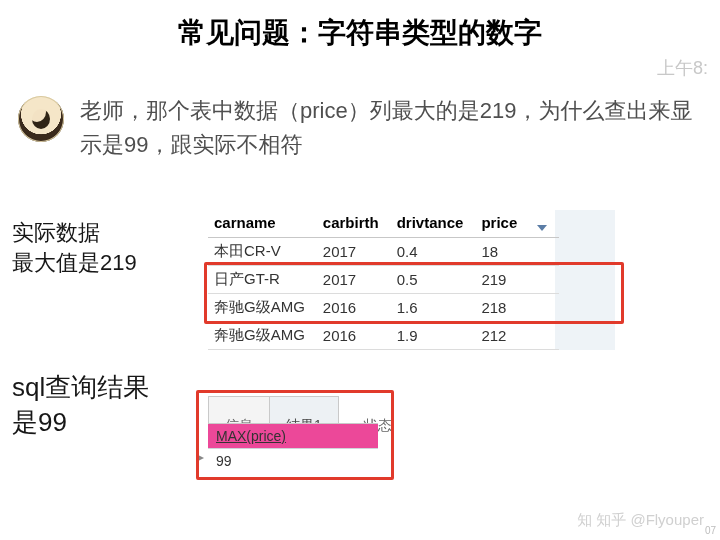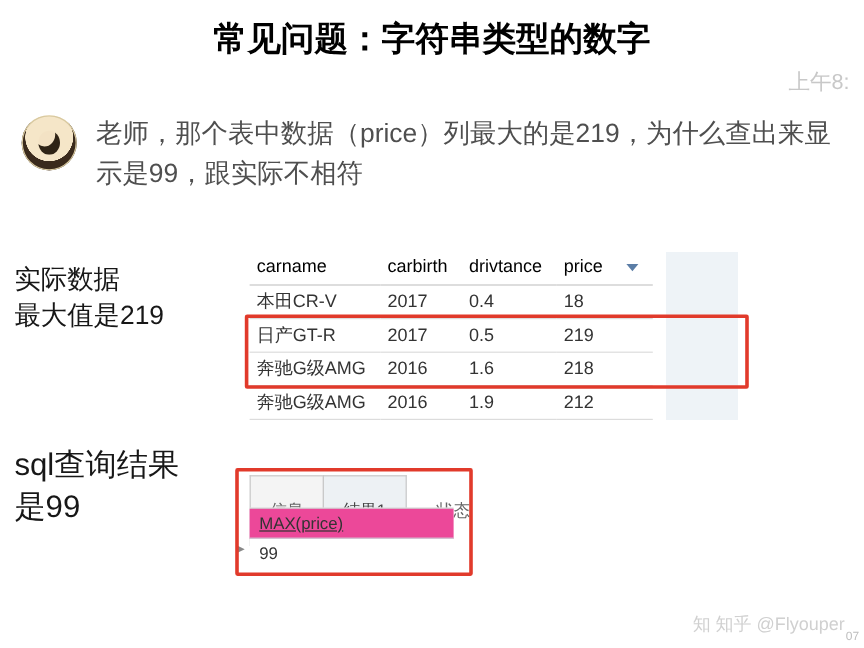--- a/index.html
+++ b/index.html
@@ -9,23 +9,23 @@
   .avatar{position:absolute;left:18px;top:96px;width:46px;height:46px;border-radius:50%;
           background:radial-gradient(circle at 50% 40%, #f5e6c8 0 55%, #3a2a1c 56% 100%);
           box-shadow:0 0 0 1px #d8c9a0 inset;}
   .avatar::after{content:"";position:absolute;left:14px;top:13px;width:18px;height:20px;border-radius:50%;
           background:#f3e2c4;box-shadow:inset -4px -7px 0 #2f2416;}
   .question{position:absolute;left:80px;top:94px;right:22px;font-size:22px;color:#4f4f4f;line-height:1.55;}
   .label1{position:absolute;left:12px;top:218px;font-size:22px;color:#171717;line-height:1.35;}
   .label2{position:absolute;left:12px;top:370px;font-size:26px;color:#171717;line-height:1.35;}
 
   .datatable{position:absolute;left:208px;top:210px;border-collapse:collapse;font-size:15px;color:#333;}
-  .datatable th{font-weight:400;text-align:left;padding:4px 12px 6px 6px;border-bottom:1px solid #c7c7c7;color:#000;}
+  .datatable th{font-weight:700;text-align:left;padding:4px 12px 6px 6px;border-bottom:1px solid #c7c7c7;color:#000;}
   .datatable td{padding:4px 12px 4px 6px;border-bottom:1px solid #dcdcdc;}
-  .pricehead{display:inline-flex;align-items:center;gap:20px;}
+  .pricehead{display:inline-flex;align-items:flex-end;gap:20px;}
   .sortarrow{width:0;height:0;border-left:5px solid transparent;border-right:5px solid transparent;border-top:6px solid #5b7da6;display:inline-block;}
   .priceshade{position:absolute;background:#eef3f7;z-index:0;}
 
   .redbox{position:absolute;border:3px solid #e13a2b;border-radius:2px;pointer-events:none;}
 
   .tabs{position:absolute;left:208px;top:396px;display:flex;align-items:flex-end;font-size:14px;color:#444;}
   .tab{padding:20px 16px;border:1px solid #c9c9c9;border-bottom:none;background:#edf1f4;margin-right:-1px;}
   .tab.inactive{background:#f4f4f4;color:#666;}
   .tabpanel{position:absolute;left:208px;top:423px;width:170px;border-top:1px solid #c9c9c9;
             background:#fff;font-size:14px;color:#333;}

